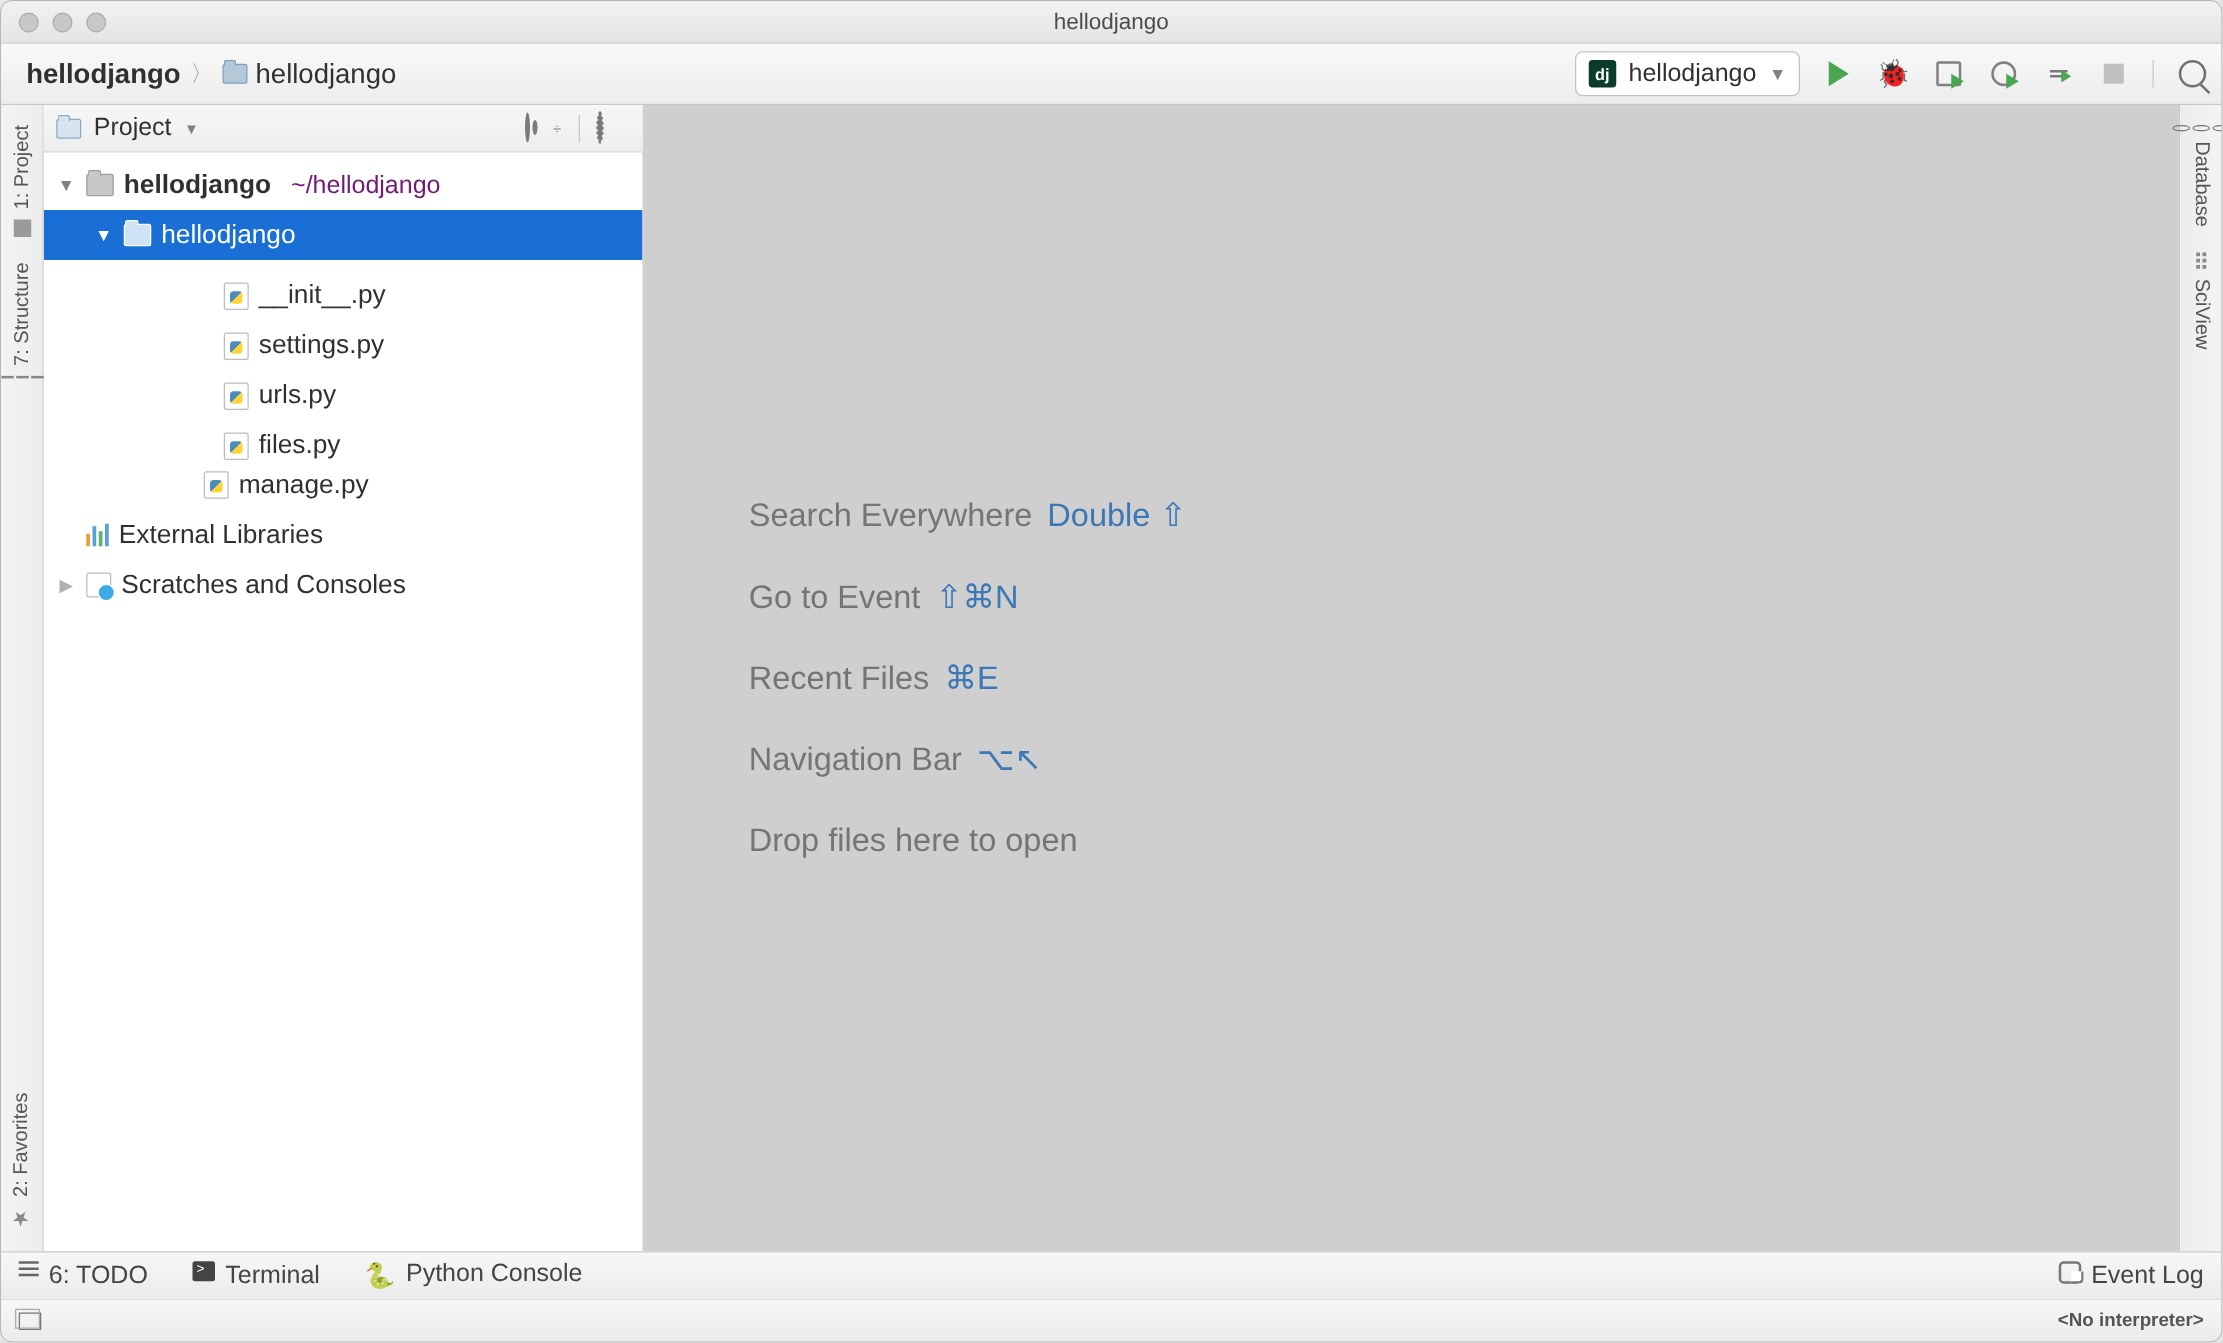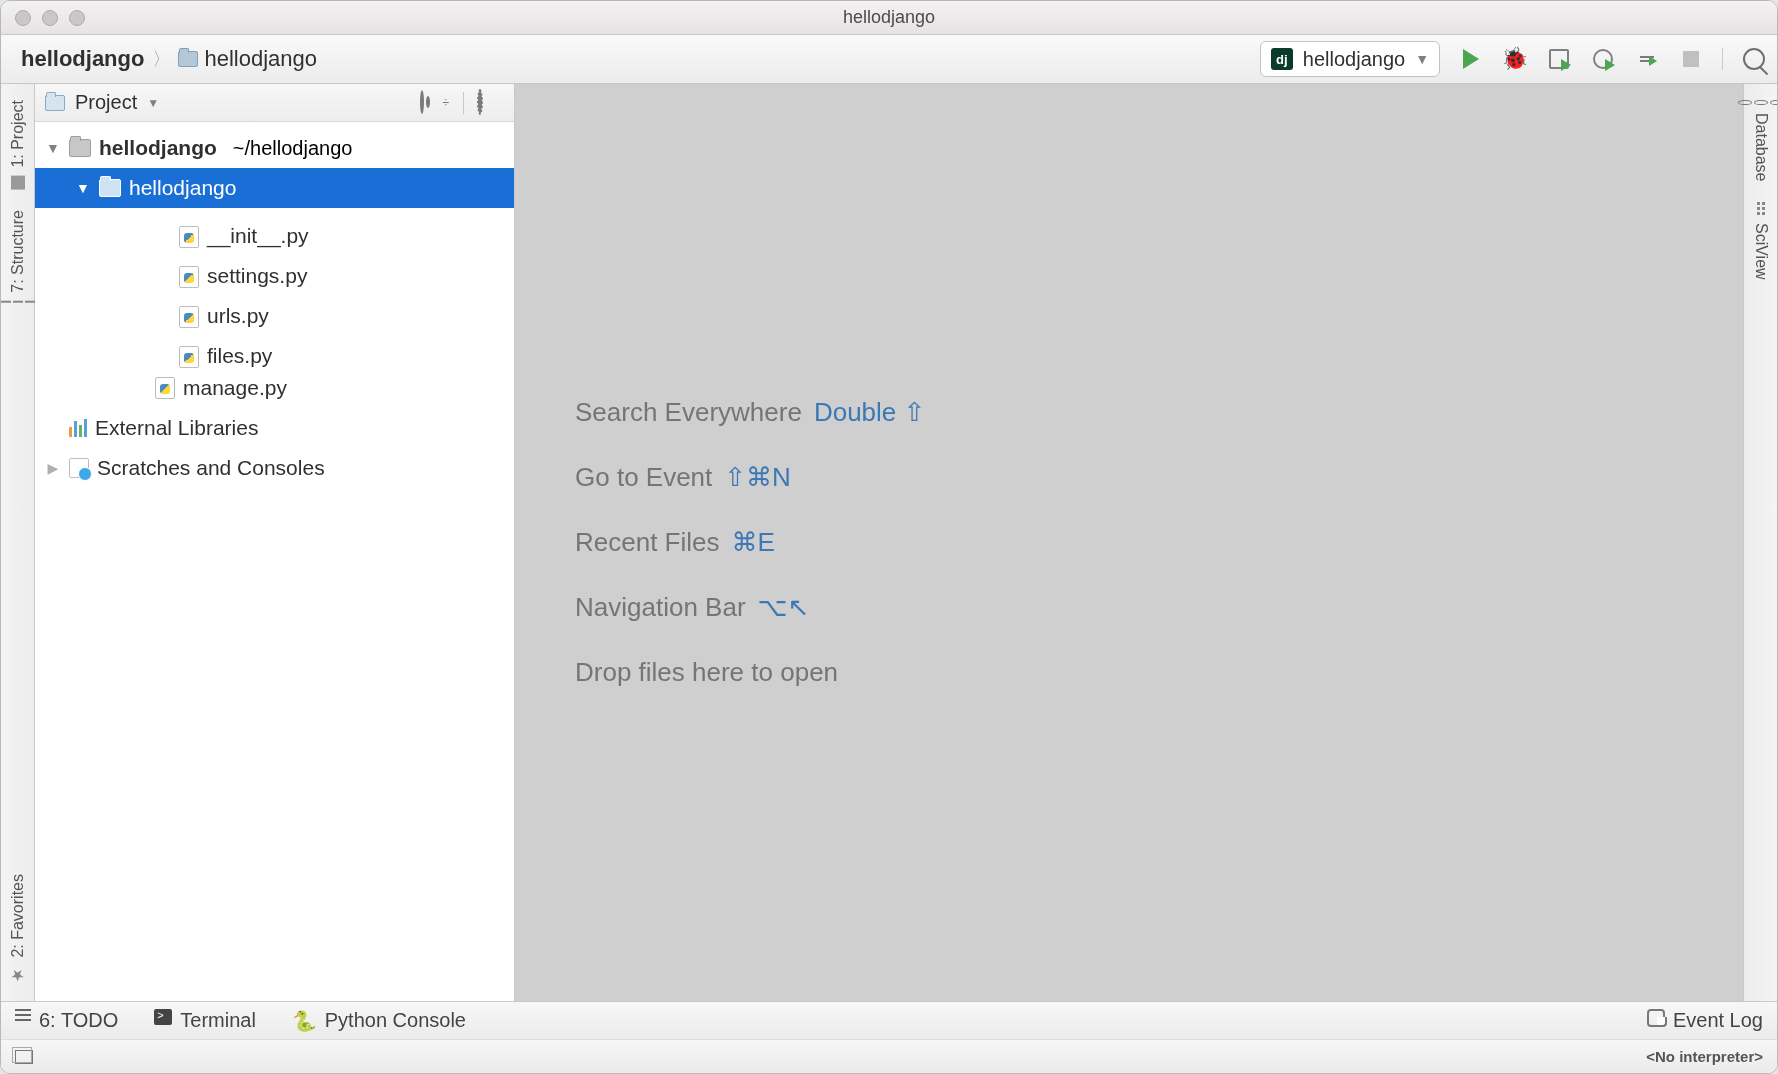--- a/index.html
+++ b/index.html
@@ -74,24 +74,24 @@
   .py-ic::after { content: ""; position: absolute; left: 4px; top: 6px; width: 10px; height: 10px; background: linear-gradient(135deg,#4b8bbe 50%,#ffd43b 50%); border-radius: 3px; }
   .lib-ic { display: flex; gap: 2px; align-items: flex-end; height: 18px; }
   .lib-ic div { width: 3px; background: #5aa0d6; }
   .lib-ic div:nth-child(1){height:10px;background:#e8a13a;}
   .lib-ic div:nth-child(2){height:16px;}
   .lib-ic div:nth-child(3){height:12px;background:#63b36e;}
   .lib-ic div:nth-child(4){height:18px;}
   .scratch-ic { width: 20px; height: 20px; background: #fff; border: 1px solid #bcbcbc; border-radius: 2px; position: relative; }
   .scratch-ic::after { content: ""; position: absolute; right: -4px; bottom: -4px; width: 12px; height: 12px; border-radius: 50%; background: #3da9e8; border: 1px solid #fff; }
   .bold { font-weight: 600; }
-  .subpath { color: #000000; font-size: 20px; margin-left: 8px; }
-
-  
-  .editor { flex: 1; background: #cfcfcf; display: flex; flex-direction: column; justify-content: center; padding-left: 60px; gap: 34px; font-size: 26px; color: #757575; }
+  .subpath { color: #701a75; font-size: 20px; margin-left: 8px; }
+
+  
+  .editor { flex: 1; background: #cfcfcf; display: flex; flex-direction: column; justify-content: center; padding-left: 84px; gap: 34px; font-size: 26px; color: #757575; }
   .hintrow { display: flex; gap: 12px; }
   .shortcut { color: #3b78b5; }
 
   
   .dockbar { height: 38px; background: linear-gradient(#f7f7f7,#ebebeb); border-top: 1px solid #c9c7c8; display: flex; align-items: center; padding: 0 14px; gap: 36px; font-size: 20px; color: #444; }
   .dockitem { display: flex; align-items: flex-start; gap: 8px; cursor: pointer; }
   .dockbar .spacer { flex: 1; }
   .evlog-ic { width: 18px; height: 18px; border: 2px solid #777; border-radius: 4px; position: relative; }
   .evlog-ic::after { content: ""; position: absolute; right: -4px; bottom: -2px; width: 8px; height: 8px; background: #fff; border: 2px solid #777; border-radius: 0 0 4px 0; border-top: none; border-left: none; }
 
@@ -236,21 +236,21 @@
         <div class="trow indent3">
           <span class="arrow none">·</span>
           <span class="py-ic"></span>
           <span>urls.py</span>
         </div>
         <div class="trow indent3">
           <span class="arrow none">·</span>
           <span class="py-ic"></span>
           <span>files.py</span>
         </div>
-        <div class="trow indent2" style="padding-left:96px;">
+        <div class="trow indent2" style="padding-left:76px;margin-left:28px;">
           <span class="arrow none">·</span>
           <span class="py-ic"></span>
           <span>manage.py</span>
         </div>
         <div class="trow indent0">
           <span class="arrow none">·</span>
           <span class="lib-ic">
               <div></div>
               <div></div>
               <div></div>

